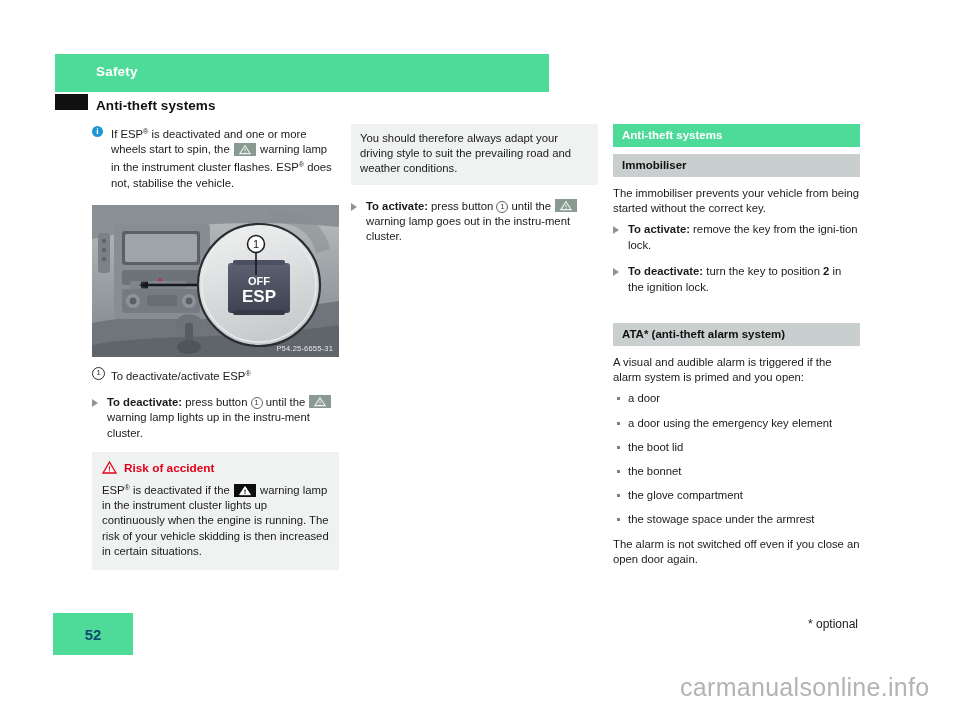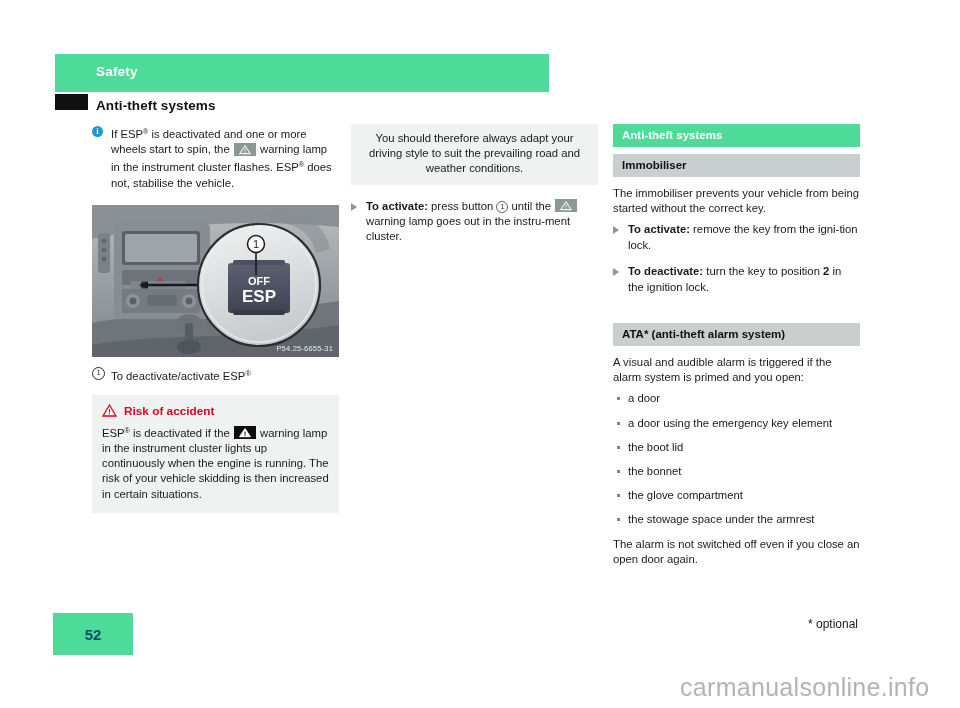--- a/index.html
+++ b/index.html
@@ -103,21 +103,20 @@
     margin: 0 0 10px 0;
   }
   .para.tight { margin-bottom: 6px; }
 
   .shaded-para {
     background: #f0f2f2;
     padding: 7px 9px 8px 9px;
     margin: 0 0 14px 0;
     font-size: 11.3px;
     line-height: 15.2px;
-    text-align: center;
   }
 
   
   .info-note {
     position: relative;
     padding-left: 19px;
     font-size: 11.3px;
     line-height: 15.2px;
     margin: 0 0 14px 0;
   }
@@ -358,20 +357,27 @@
         <circle cx="164" cy="39" r="8.5" fill="#ffffff" stroke="#17191c" stroke-width="1.5"></circle>
         <text x="164" y="43" font-family="Liberation Sans, sans-serif" font-size="11" fill="#17191c" text-anchor="middle">1</text>
       </svg>
       <div class="fig-code">P54.25-6655-31</div>
     </div>
 
     <div class="fig-caption">
       <span class="callout legend">1</span><span>To deactivate/activate ESP</span><sup>®</sup>
     </div>
 
+    <div class="action">
+      <span class="action-marker"></span><b>To deactivate:</b><span> press button </span><span class="callout">1</span><span> until the </span><span class="lamp-light"><svg width="22" height="13" viewBox="0 0 22 13">
+            <polygon points="11,2.8 16.2,10.6 5.8,10.6" fill="none" stroke="#eef1ef" stroke-width="1.1"></polygon>
+            <rect x="10.55" y="5.6" width="0.95" height="2.6" fill="#eef1ef"></rect>
+            <rect x="10.55" y="8.8" width="0.95" height="0.95" fill="#eef1ef"></rect>
+          </svg></span><span> warning lamp lights up in the instru-ment cluster.</span>
+    </div>
 
     <div class="warn-box">
       <div class="warn-title">
         <span class="warn-title-icon"><svg width="15" height="13" viewBox="0 0 15 13">
               <polygon points="7.5,1 14,12 1,12" fill="none" stroke="#e2001a" stroke-width="1.3"></polygon>
               <rect x="7.0" y="5.2" width="1.0" height="3.4" fill="#e2001a"></rect>
               <rect x="7.0" y="9.3" width="1.0" height="1.1" fill="#e2001a"></rect>
             </svg></span><span>Risk of accident</span>
       </div>
       <div class="warn-body">

